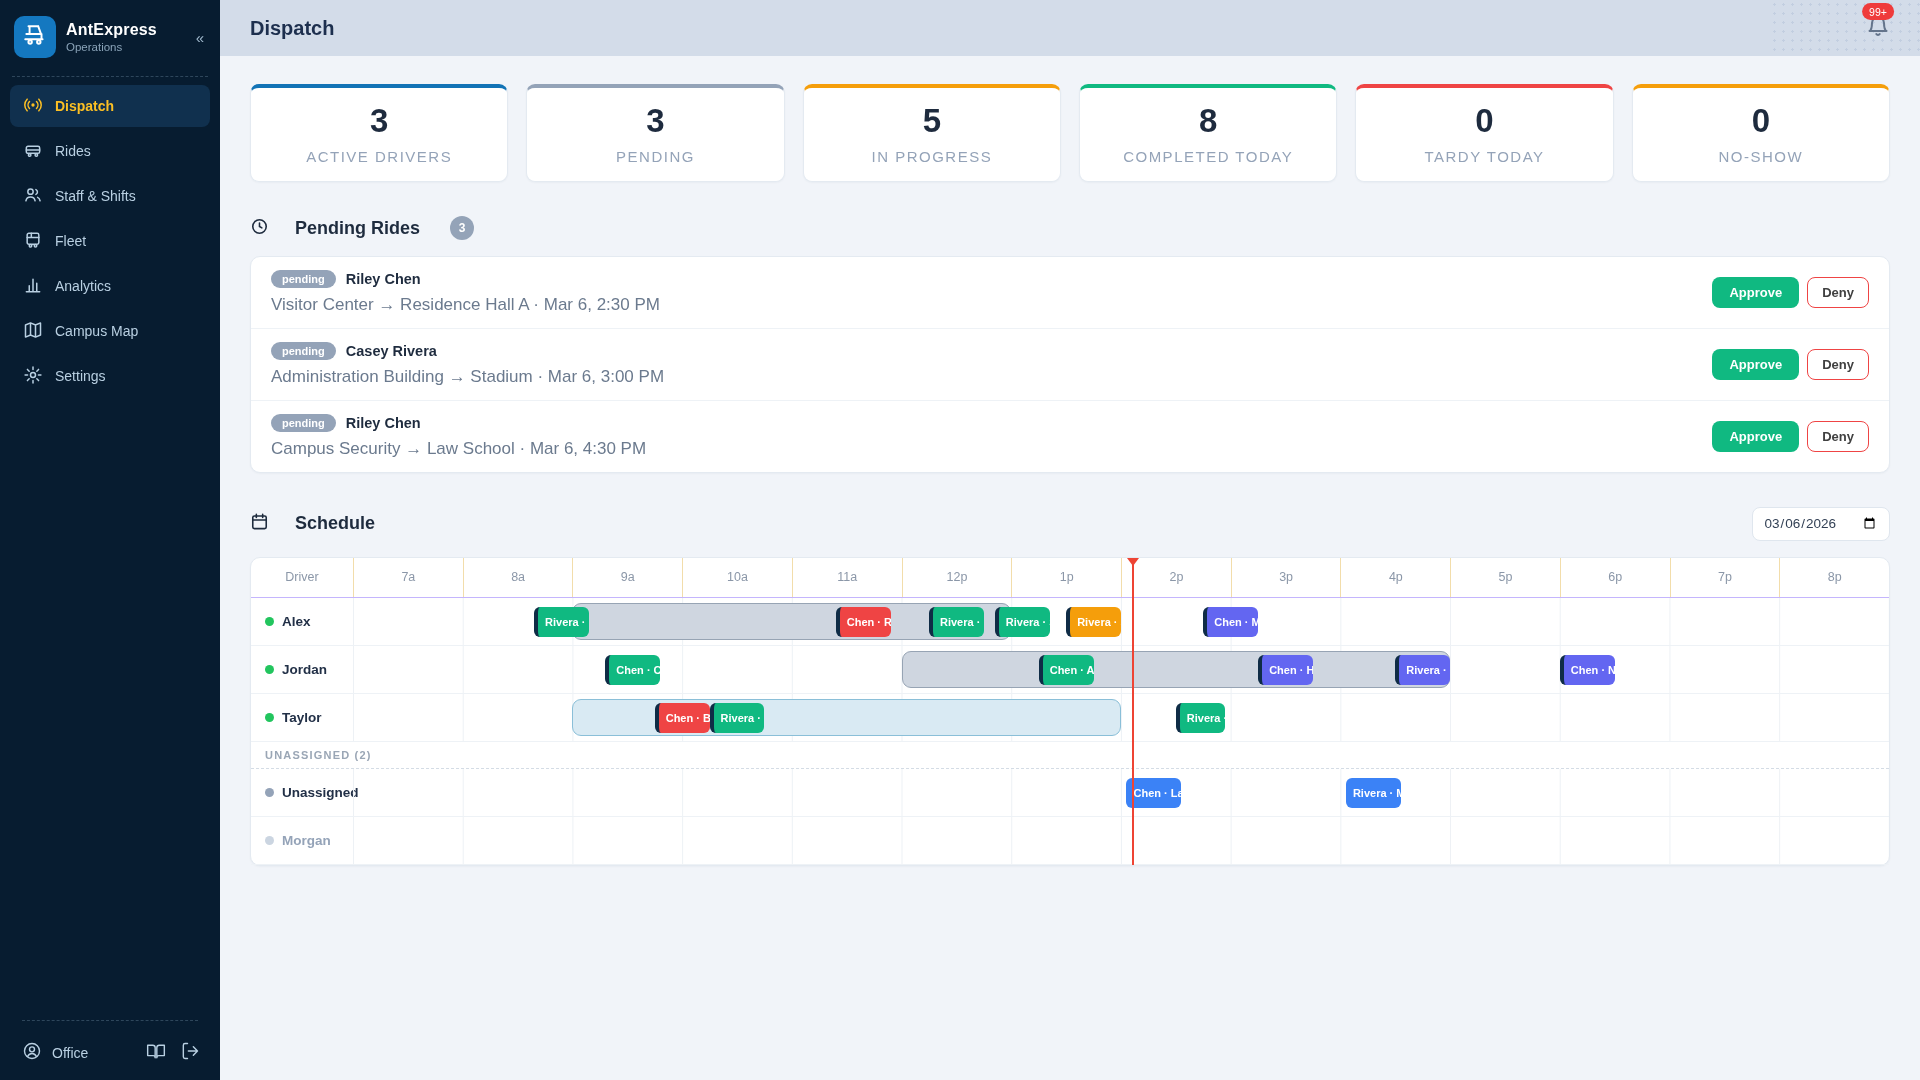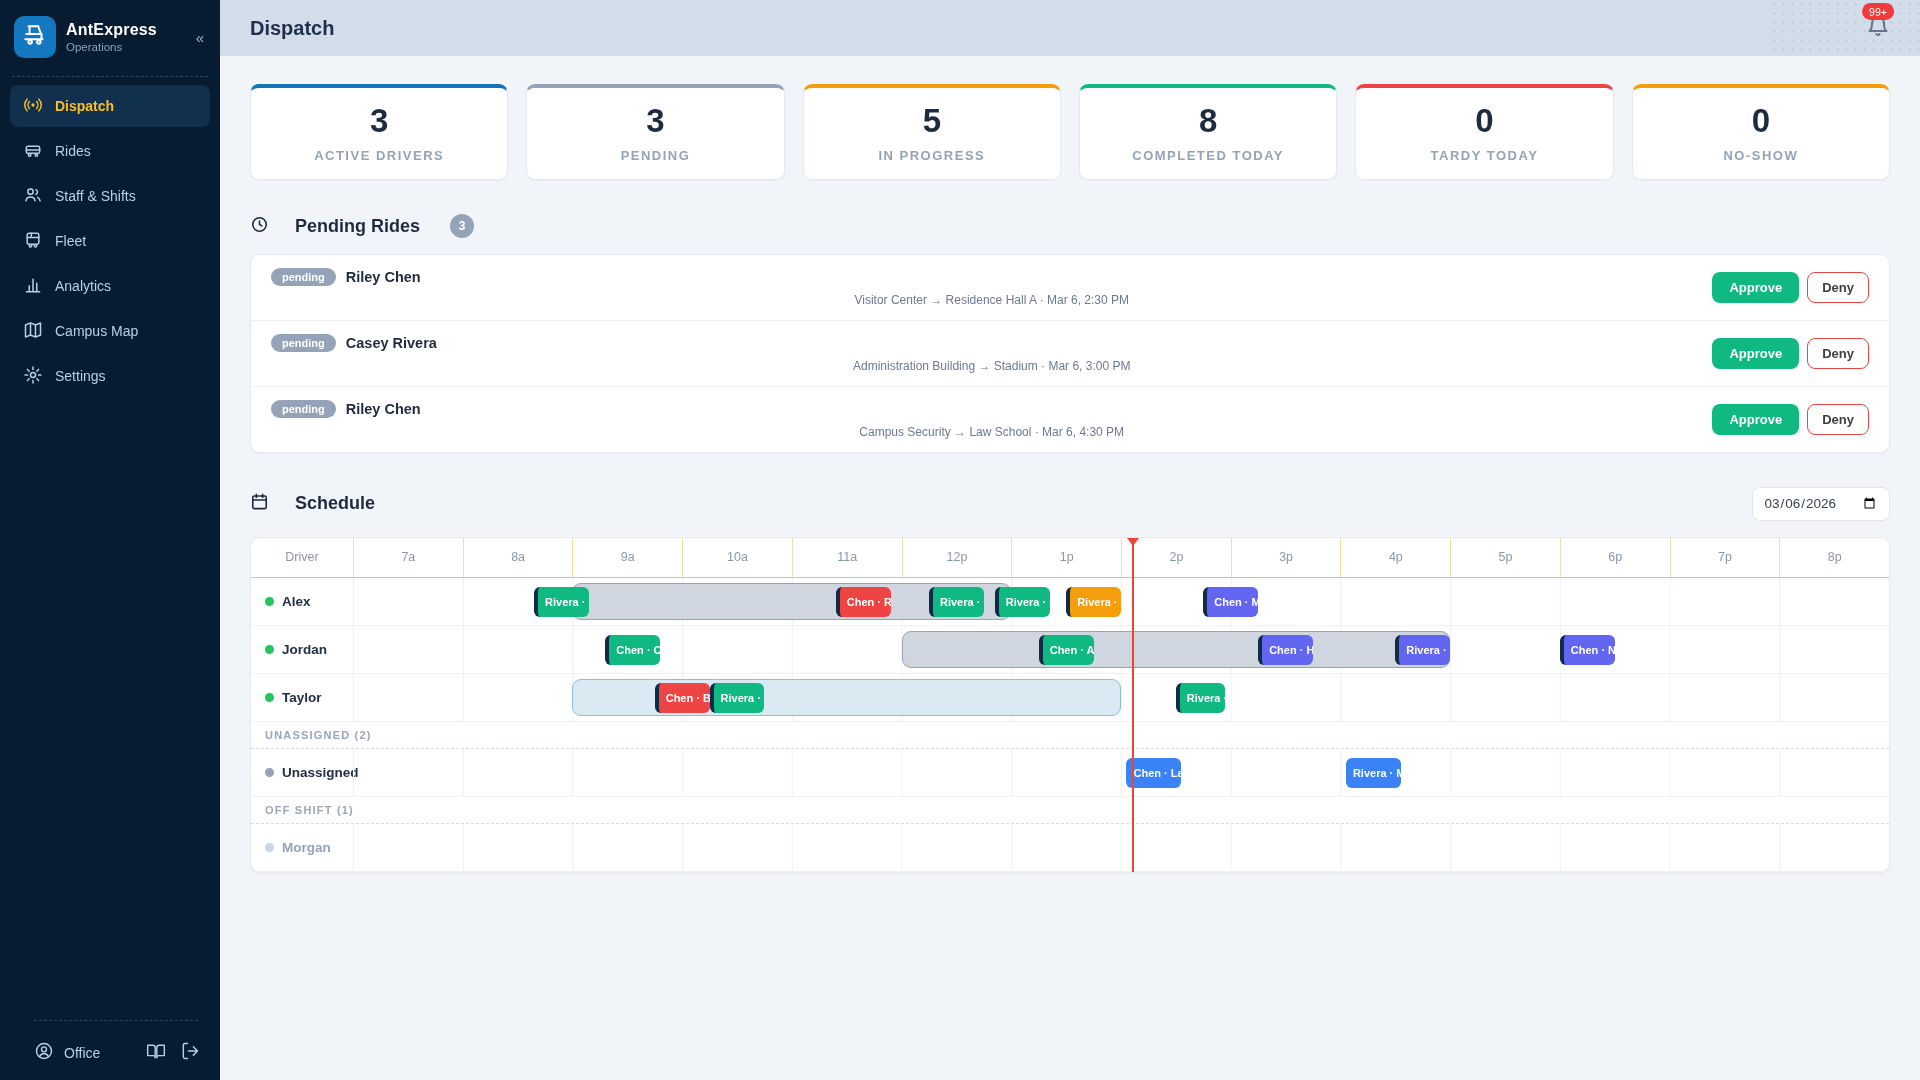--- a/index.html
+++ b/index.html
@@ -14,21 +14,21 @@
   .brand-logo svg { width:26px; height:26px; }
   .brand-text { flex:1; min-width:0; }
   .brand-name { font-size:16px; font-weight:bold; color:#ffffff; letter-spacing:.2px; }
   .brand-sub { font-size:11.5px; color:#8aa3b8; margin-top:2px; }
   .collapse-btn { background:none; border:none; color:#9fb8cc; font-size:15px; cursor:pointer; padding:4px; }
   .side-divider { border-top:1px dashed rgba(148,180,205,.28); margin:4px 12px 8px 12px; }
   nav { flex:1; padding:0 10px; }
   .nav-item { display:flex; align-items:center; gap:12px; height:42px; padding:0 13px; border-radius:8px; margin-bottom:3px; font-size:14px; color:#b9d0e2; cursor:pointer; }
   .nav-item svg { width:20px; height:20px; flex-shrink:0; }
   .nav-item.active { background:#10304e; color:#fbbf24; font-weight:bold; }
-  .side-footer { padding:0 10px 14px 22px; }
+  .side-footer { padding:0 10px 14px 10px; }
   .footer-row { display:flex; align-items:center; gap:10px; padding:10px 8px 0 12px; font-size:14px; color:#b9d0e2; }
   .footer-row .grow { flex:1; }
   .footer-row svg { width:20px; height:20px; }
   .icon-btn { background:none; border:none; color:#b9d0e2; cursor:pointer; display:flex; align-items:center; padding:2px; }
 
   
   .main { flex:1; display:flex; flex-direction:column; min-width:0; }
   .topbar { height:56px; background:#d3dce9; display:flex; align-items:center; padding:0 30px; position:relative; flex-shrink:0; }
   .topbar-title { font-size:20px; font-weight:bold; color:#1d2f4e; }
   .topbar-dots { position:absolute; right:0; top:0; width:150px; height:100%;
@@ -36,40 +36,40 @@
   .bell-wrap { margin-left:auto; position:relative; color:#64748b; cursor:pointer; z-index:2; }
   .bell-wrap svg { width:24px; height:24px; }
   .bell-badge { position:absolute; top:-11px; left:50%; transform:translateX(-50%); background:#ef3b3b; color:#fff; font-size:10.5px; font-weight:normal; padding:2.5px 7px; border-radius:999px; white-space:nowrap; }
 
   .content { flex:1; overflow:auto; padding:28px 30px; }
 
   
   .stats { display:flex; gap:18px; }
   .stat-card { flex:1; background:#fff; border:1px solid #e4eaf1; border-top:4px solid #94a3b8; border-radius:9px; text-align:center; padding:14px 8px 16px; box-shadow:0 1px 2px rgba(16,42,67,.04); }
   .stat-value { font-size:33px; font-weight:bold; color:#1e2b3e; }
-  .stat-label { font-size:13px; letter-spacing:1.5px; color:#94a3b8; margin-top:8px; font-weight:bold; }
+  .stat-label { font-size:15px; letter-spacing:1.5px; color:#94a3b8; margin-top:8px; font-weight:normal; }
 
   
   .section-head { display:flex; align-items:center; gap:26px; margin:34px 0 16px; }
   .section-head svg { width:19px; height:19px; color:#1e2b3e; }
   .section-head h2 { font-size:18px; font-weight:bold; color:#1e2b3e; }
   .count-badge { background:#94a3b8; color:#fff; font-size:12px; font-weight:bold; min-width:24px; height:24px; border-radius:999px; display:inline-flex; align-items:center; justify-content:center; padding:0 7px; margin-left:4px; }
   .sched-head { justify-content:flex-start; }
   .sched-head .spacer { flex:1; }
   .date-input { border:1px solid #dfe6ee; background:#fff; border-radius:8px; padding:7px 11px; font-size:13.5px; color:#334155; font-family:"Liberation Sans",sans-serif; }
 
   
   .rides-card { background:#fff; border:1px solid #e4eaf1; border-radius:10px; box-shadow:0 1px 2px rgba(16,42,67,.04); overflow:hidden; }
   .ride-row { display:flex; align-items:center; padding:13px 20px; }
   .ride-row + .ride-row { border-top:1px solid #eef2f6; }
   .ride-info { flex:1; min-width:0; }
   .ride-top { display:flex; align-items:center; gap:10px; }
   .pill { background:#94a3b8; color:#fff; font-size:11px; font-weight:bold; padding:3px 11px; border-radius:999px; }
   .ride-name { font-size:14.5px; font-weight:bold; color:#1e2b3e; }
-  .ride-details { font-size:12px; color:#6b7a8e; margin-top:7px;text-align:center; }
+  .ride-details { font-size:17px; color:#6b7a8e; margin-top:7px; }
   .ride-actions { display:flex; gap:8px; }
   .btn-approve { background:#10b981; color:#fff; border:none; border-radius:8px; font-size:13px; font-weight:bold; padding:8px 17px; cursor:pointer; }
   .btn-deny { background:#fff; color:#404040; border:1.5px solid #ef4444; border-radius:8px; font-size:13px; font-weight:bold; padding:7px 14px; cursor:pointer; }
 
   
   .sched-card { background:#fff; border:1px solid #e4eaf1; border-radius:10px; box-shadow:0 1px 2px rgba(16,42,67,.04); margin-bottom:40px; }
   .sched-grid { position:relative; }
   .sg-header { display:flex; height:40px; border-bottom:1px solid #c4b5fd; }
   .sg-hcell { flex:1; display:flex; align-items:center; justify-content:center; font-size:12.5px; color:#8b97a8; border-left:1px solid #f2ddab; }
   .sg-hdriver { width:102px; flex:none; border-left:none; }
@@ -368,21 +368,20 @@
             <div class="sg-row">
               <div class="sg-name">
                 <span class="dot" style="background:#94a3b8"></span>
                 <span>Unassigned</span>
               </div>
               <div class="sg-lane">
                 <div class="blk blue" style="left:50.357%;width:3.571%;background:#3b82f6">Chen · La</div>
                 <div class="blk blue" style="left:64.643%;width:3.571%;background:#3b82f6">Rivera · M</div>
               </div>
             </div>
-            <div class="sg-group">OFF SHIFT (1)</div>
             <div class="sg-row">
               <div class="sg-name off">
                 <span class="dot" style="background:#cbd5e1"></span>
                 <span>Morgan</span>
               </div>
               <div class="sg-lane"></div>
             </div>
             <div class="now-line" style="left:calc(102px + (100% - 102px) * 0.5071)"></div>
           </div>
       </div>

